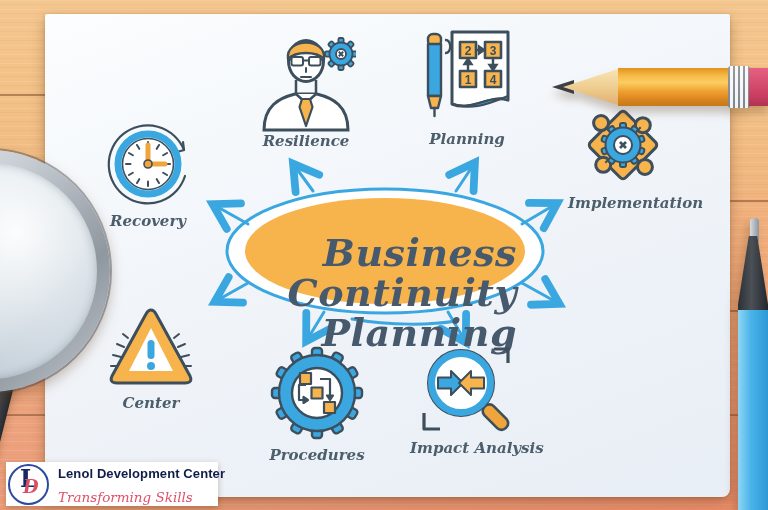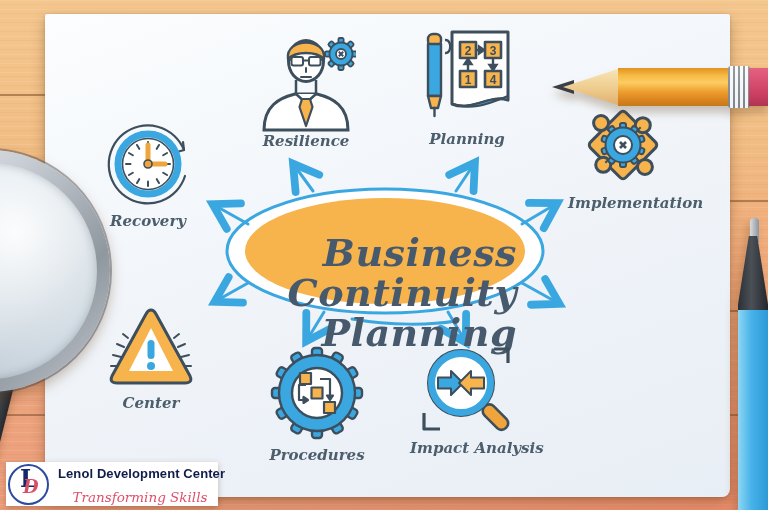--- a/index.html
+++ b/index.html
@@ -70,21 +70,21 @@
     background:linear-gradient(90deg,#8ed6f4 0%,#47b2e9 45%,#2d9ad7 100%);}
   
   .brand-card{position:absolute;left:6px;top:462px;width:212px;height:44px;background:#ffffff;
     box-shadow:0 2px 6px rgba(80,40,10,.3);}
   .brand-badge{position:absolute;left:2px;top:2px;width:37px;height:37px;border-radius:50%;
     border:2.5px solid #2b4aa0;background:#fff;}
   .brand-l{position:absolute;left:10px;top:1px;font-family:"DejaVu Serif",serif;
     font-weight:700;font-size:24px;color:#15276b;line-height:1;}
   .brand-d{position:absolute;left:13px;top:12px;font-family:"DejaVu Serif",serif;font-style:italic;
     font-weight:700;font-size:18px;color:#d94f66;line-height:1;}
-  .brand-text{position:absolute;left:44px;top:4px;width:164px;text-align:center;padding-left:8px;}
+  .brand-text{position:absolute;left:44px;top:4px;width:164px;padding-left:8px;}
   .brand-name{font-weight:700;font-size:13px;color:#101c4a;letter-spacing:.1px;white-space:nowrap;}
   .brand-tagline{font-family:"DejaVu Serif",serif;font-style:italic;font-size:13.5px;color:#e0506a;margin-top:8px;}
 </style>
 </head>
 <body>
 
 <div id="stage">
   <div class="grain"></div>
   <div class="plank" style="top:94px"></div>
   <div class="plank" style="top:200px"></div>

